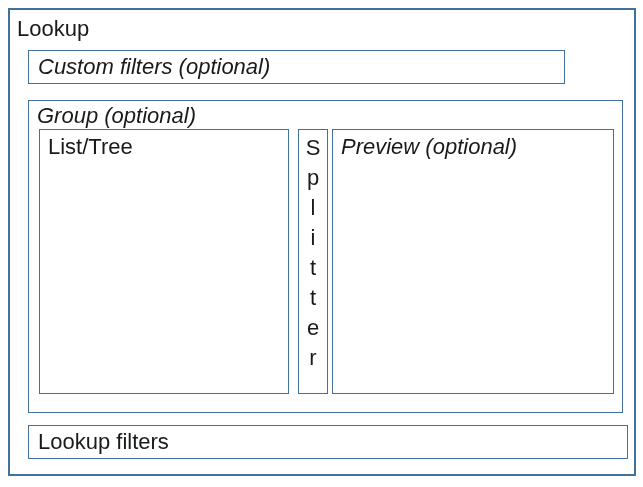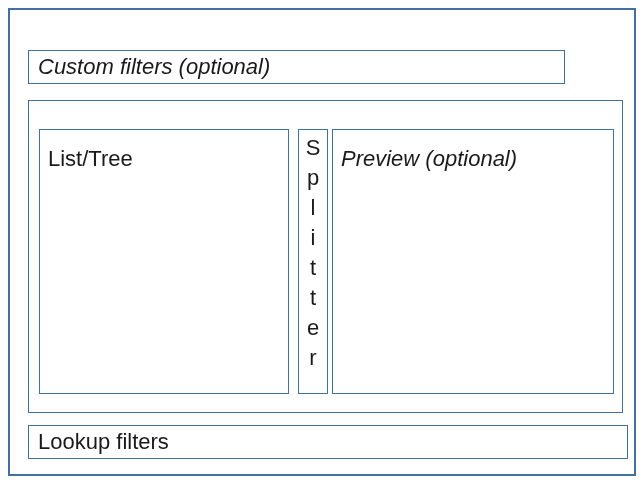--- a/index.html
+++ b/index.html
@@ -21,37 +21,39 @@
   .filters { left: 18px; top: 40px; width: 537px; height: 34px; }
   .group   { left: 18px; top: 90px; width: 595px; height: 313px; }
   .actions { left: 18px; top: 415px; width: 600px; height: 34px; }
   .listtree { left: 10px;  top: 28px; width: 250px; height: 265px; }
   .splitter { left: 269px; top: 28px; width: 30px;  height: 265px; }
   .preview  { left: 303px; top: 28px; width: 282px; height: 265px; }
   .label { font-size: 22px; line-height: 26px; white-space: nowrap; }
   .italic { font-style: italic; }
   .title-label { position: absolute; left: 7px; top: 6px; }
   .bar-label { position: absolute; left: 9px; top: 50%; transform: translateY(-50%); }
-  .panel-label { position: absolute; left: 8px; top: 16px; }
+  .panel-label { position: absolute; left: 8px; top: 4px; }
   .group-label { position: absolute; left: 8px; top: 2px; }
   .vertical-text {
     position: absolute; left: 0; top: 3px; width: 100%;
     text-align: center; font-size: 22px; line-height: 30px;
   }
 </style>
 </head>
 <body>
 
 <div class="box outer">
+  <div class="label title-label">Lookup</div>
 
   <div class="box filters">
     <span class="label italic bar-label">Custom filters (optional)</span>
   </div>
 
   <div class="box group">
+    <div class="label italic group-label">Group (optional)</div>
 
     <div class="box listtree">
       <span class="label panel-label">List/Tree</span>
     </div>
 
     <div class="box splitter">
       <div class="vertical-text">
           <div>S</div>
           <div>p</div>
           <div>l</div>

